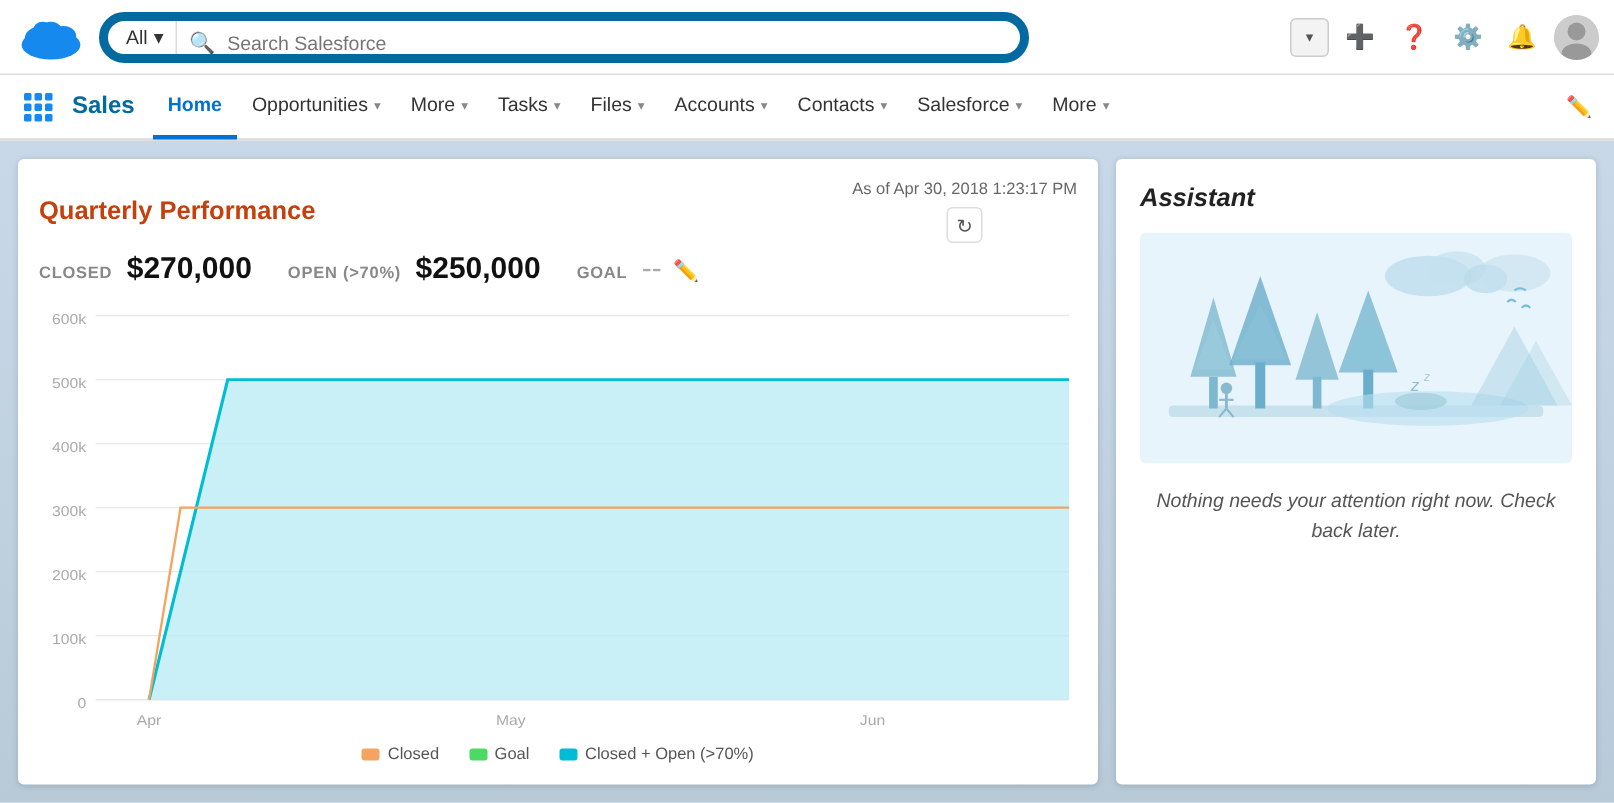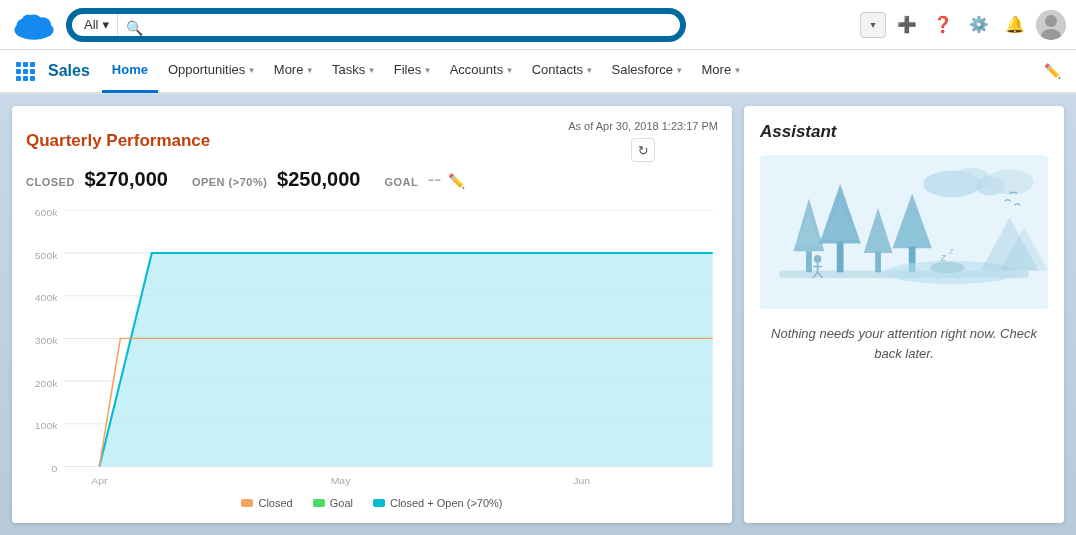--- a/index.html
+++ b/index.html
@@ -306,20 +306,21 @@
       <ellipse cx="22" cy="14" rx="9" ry="8" fill="#1589ee"></ellipse>
     </svg>
   </div>
 
   <div class="search-bar-wrapper">
     <div class="search-all-btn">
       <span>All</span>
       <span>▾</span>
     </div>
     <span class="search-icon-wrap">🔍</span>
+    <input class="search-input" type="text" placeholder="Search Salesforce" style="">
   </div>
 
   <div class="top-bar-actions">
     <div class="dropdown-arrow">▾</div>
     <div class="top-bar-icon">➕</div>
     <div class="top-bar-icon">❓</div>
     <div class="top-bar-icon">⚙️</div>
     <div class="top-bar-icon">🔔</div>
     <div class="avatar-icon">
       <svg viewBox="0 0 30 30" width="30" height="30">

